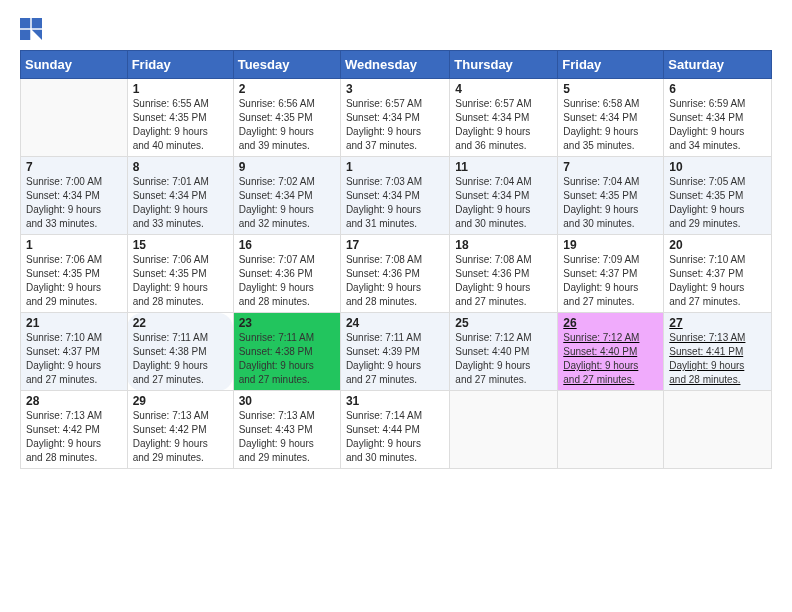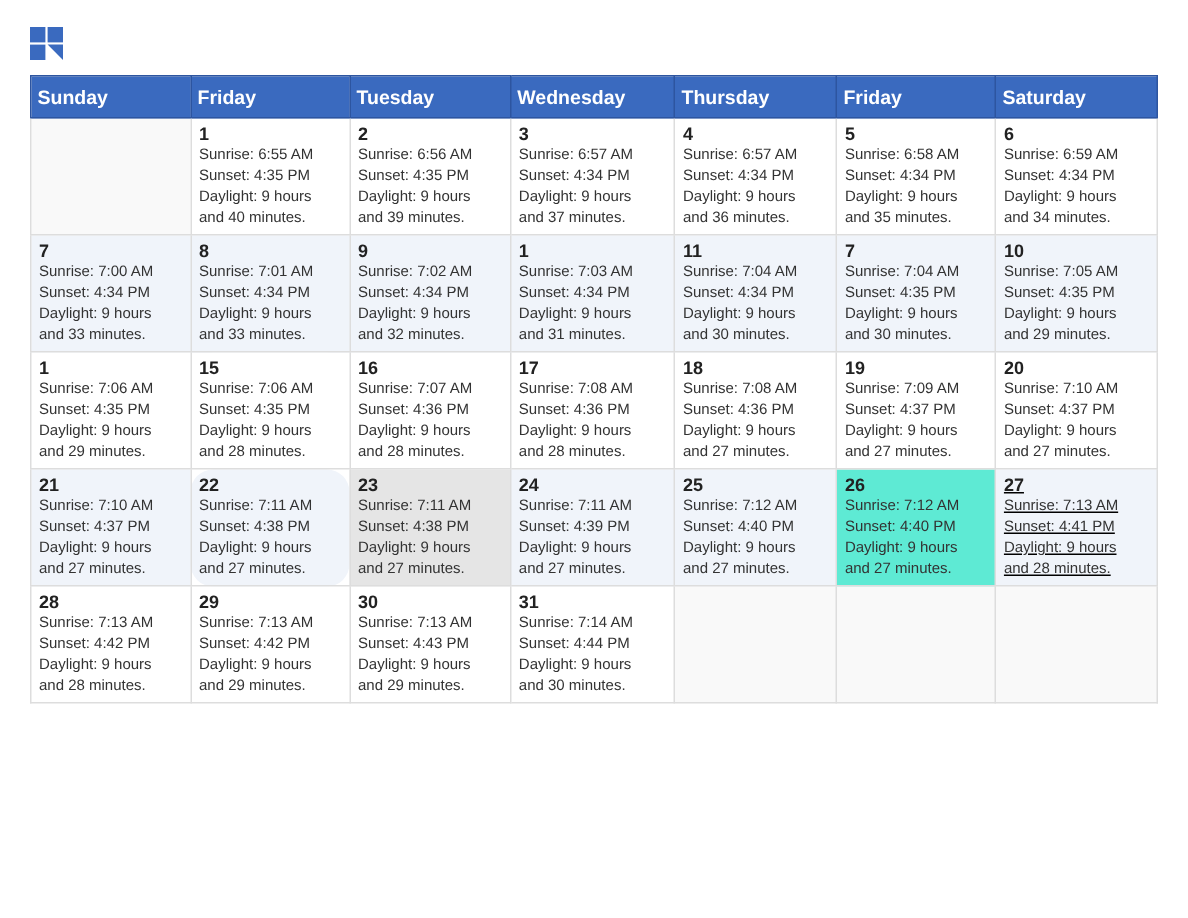--- a/index.html
+++ b/index.html
@@ -208,33 +208,33 @@
         </tr>
         <tr>
           <td style="background: rgb(240, 244, 250);">
             <div class="day-num">21</div>
             <div class="day-info">Sunrise: 7:10 AM<br>Sunset: 4:37 PM<br>Daylight: 9 hours<br>and 27 minutes.</div>
           </td>
           <td style="background: rgb(240, 244, 250); border-radius: 15px;">
             <div class="day-num">22</div>
             <div class="day-info">Sunrise: 7:11 AM<br>Sunset: 4:38 PM<br>Daylight: 9 hours<br>and 27 minutes.</div>
           </td>
-          <td style="background: #e5e5e5;">
+          <td style="background: #22c55e;">
             <div class="day-num">23</div>
             <div class="day-info">Sunrise: 7:11 AM<br>Sunset: 4:38 PM<br>Daylight: 9 hours<br>and 27 minutes.</div>
           </td>
           <td style="background: rgb(240, 244, 250);">
             <div class="day-num">24</div>
             <div class="day-info">Sunrise: 7:11 AM<br>Sunset: 4:39 PM<br>Daylight: 9 hours<br>and 27 minutes.</div>
           </td>
           <td style="background: rgb(240, 244, 250); margin-top: 37px;">
             <div class="day-num">25</div>
             <div class="day-info">Sunrise: 7:12 AM<br>Sunset: 4:40 PM<br>Daylight: 9 hours<br>and 27 minutes.</div>
           </td>
-          <td style="background: #5eead4;">
+          <td style="background: #f0abfc; text-decoration: underline;">
             <div class="day-num">26</div>
             <div class="day-info">Sunrise: 7:12 AM<br>Sunset: 4:40 PM<br>Daylight: 9 hours<br>and 27 minutes.</div>
           </td>
           <td style="background: rgb(240, 244, 250); text-decoration: underline;">
             <div class="day-num">27</div>
             <div class="day-info">Sunrise: 7:13 AM<br>Sunset: 4:41 PM<br>Daylight: 9 hours<br>and 28 minutes.</div>
           </td>
         </tr>
         <tr>
           <td style="background: rgb(255, 255, 255);">

